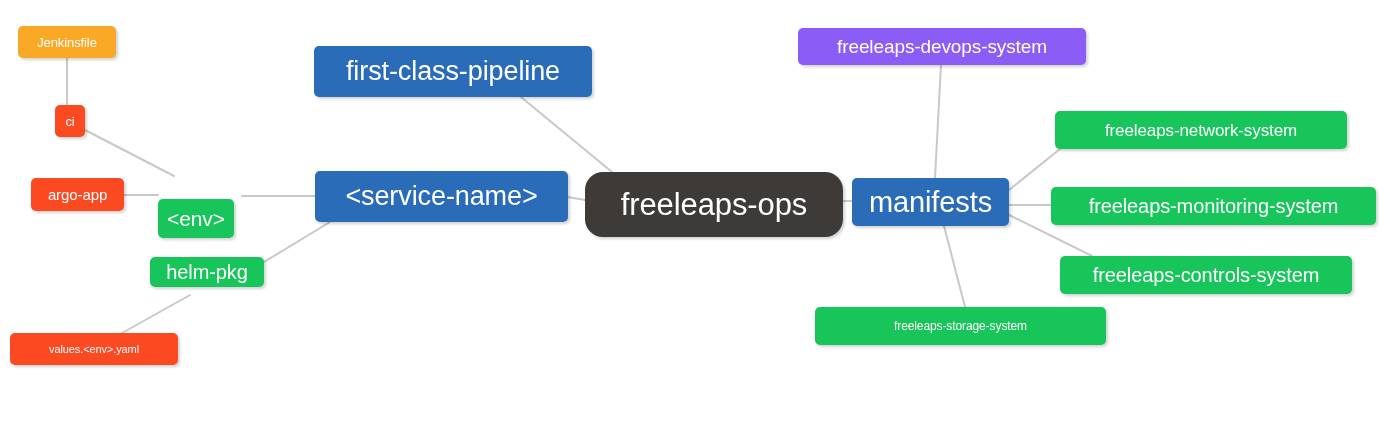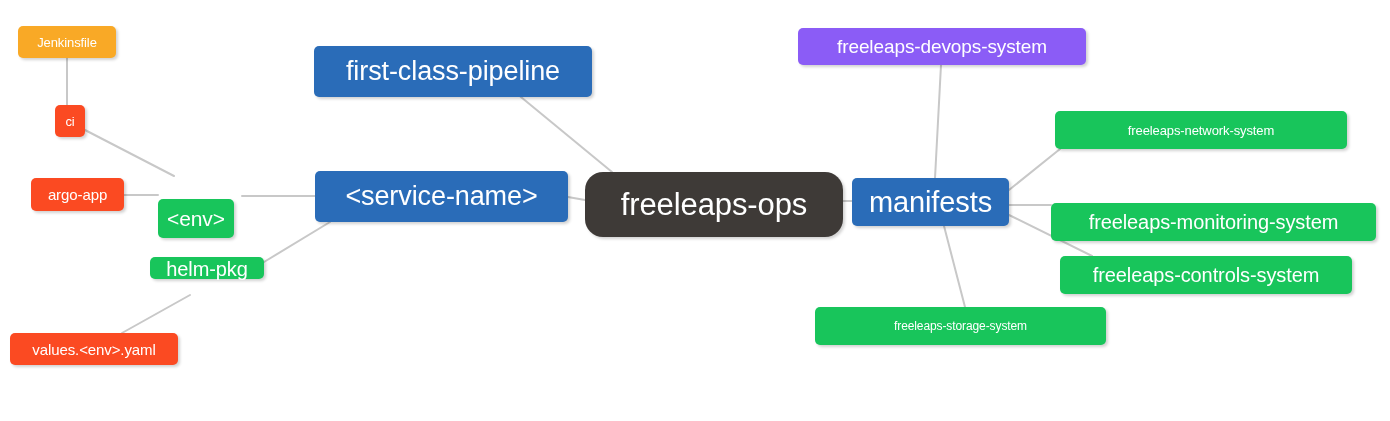--- a/index.html
+++ b/index.html
@@ -69,45 +69,45 @@
       </div>
       <div class="node" style="left: 55px; top: 105px; width: 30px; height: 32px; background: rgb(251, 74, 34); font-size: 13px;">
         <span class="node-label">ci</span>
       </div>
       <div class="node" style="left: 31px; top: 178px; width: 93px; height: 33px; background: rgb(251, 74, 34); font-size: 15px;">
         <span class="node-label">argo-app</span>
       </div>
       <div class="node" style="left: 158px; top: 176px; width: 76px; height: 39px; background: rgb(24, 197, 91); font-size: 21px; margin-top: 23px;">
         <span class="node-label">&lt;env&gt;</span>
       </div>
-      <div class="node" style="left: 150px; top: 257px; width: 114px; height: 22px; background: rgb(24, 197, 91); font-size: 20px; align-items: flex-end;">
+      <div class="node" style="left: 150px; top: 257px; width: 114px; height: 30px; background: rgb(24, 197, 91); font-size: 20px;">
         <span class="node-label">helm-pkg</span>
       </div>
-      <div class="node" style="left: 10px; top: 333px; width: 168px; height: 32px; background: rgb(251, 74, 34); font-size: 15px;">
+      <div class="node" style="left: 10px; top: 333px; width: 168px; height: 32px; background: rgb(251, 74, 34); font-size: 11px;">
         <span class="node-label">values.&lt;env&gt;.yaml</span>
       </div>
       <div class="node" style="left: 314px; top: 37px; width: 278px; height: 51px; background: rgb(42, 108, 184); font-size: 27px; margin-top: 9px;">
         <span class="node-label">first-class-pipeline</span>
       </div>
       <div class="node" style="left: 315px; top: 171px; width: 253px; height: 51px; background: rgb(42, 108, 184); font-size: 27px;">
         <span class="node-label">&lt;service-name&gt;</span>
       </div>
       <div class="node" style="left: 585px; top: 172px; width: 258px; height: 65px; background: rgb(62, 58, 55); font-size: 31px; border-radius: 18px;">
         <span class="node-label">freeleaps-ops</span>
       </div>
       <div class="node" style="left: 852px; top: 178px; width: 157px; height: 48px; background: rgb(42, 108, 184); font-size: 29px;">
         <span class="node-label">manifests</span>
       </div>
       <div class="node" style="left: 798px; top: 28px; width: 288px; height: 37px; background: #8b5cf6; font-size: 19px;">
         <span class="node-label">freeleaps-devops-system</span>
       </div>
-      <div class="node" style="left: 1055px; top: 111px; width: 292px; height: 38px; background: rgb(24, 197, 91); font-size: 13px;">
+      <div class="node" style="left: 1055px; top: 111px; width: 292px; height: 38px; background: rgb(24, 197, 91); font-size: 17px;">
         <span class="node-label">freeleaps-network-system</span>
       </div>
-      <div class="node" style="left: 1051px; top: 203px; width: 325px; height: 38px; background: rgb(24, 197, 91); font-size: 20px;">
+      <div class="node" style="left: 1051px; top: 187px; width: 325px; height: 38px; background: rgb(24, 197, 91); font-size: 20px;">
         <span class="node-label">freeleaps-monitoring-system</span>
       </div>
       <div class="node" style="left: 1060px; top: 256px; width: 292px; height: 38px; background: rgb(24, 197, 91); font-size: 20px;">
         <span class="node-label">freeleaps-controls-system</span>
       </div>
       <div class="node" style="left: 815px; top: 307px; width: 291px; height: 38px; background: rgb(24, 197, 91); font-size: 12px;">
         <span class="node-label">freeleaps-storage-system</span>
       </div>
     </div>
 </div>

